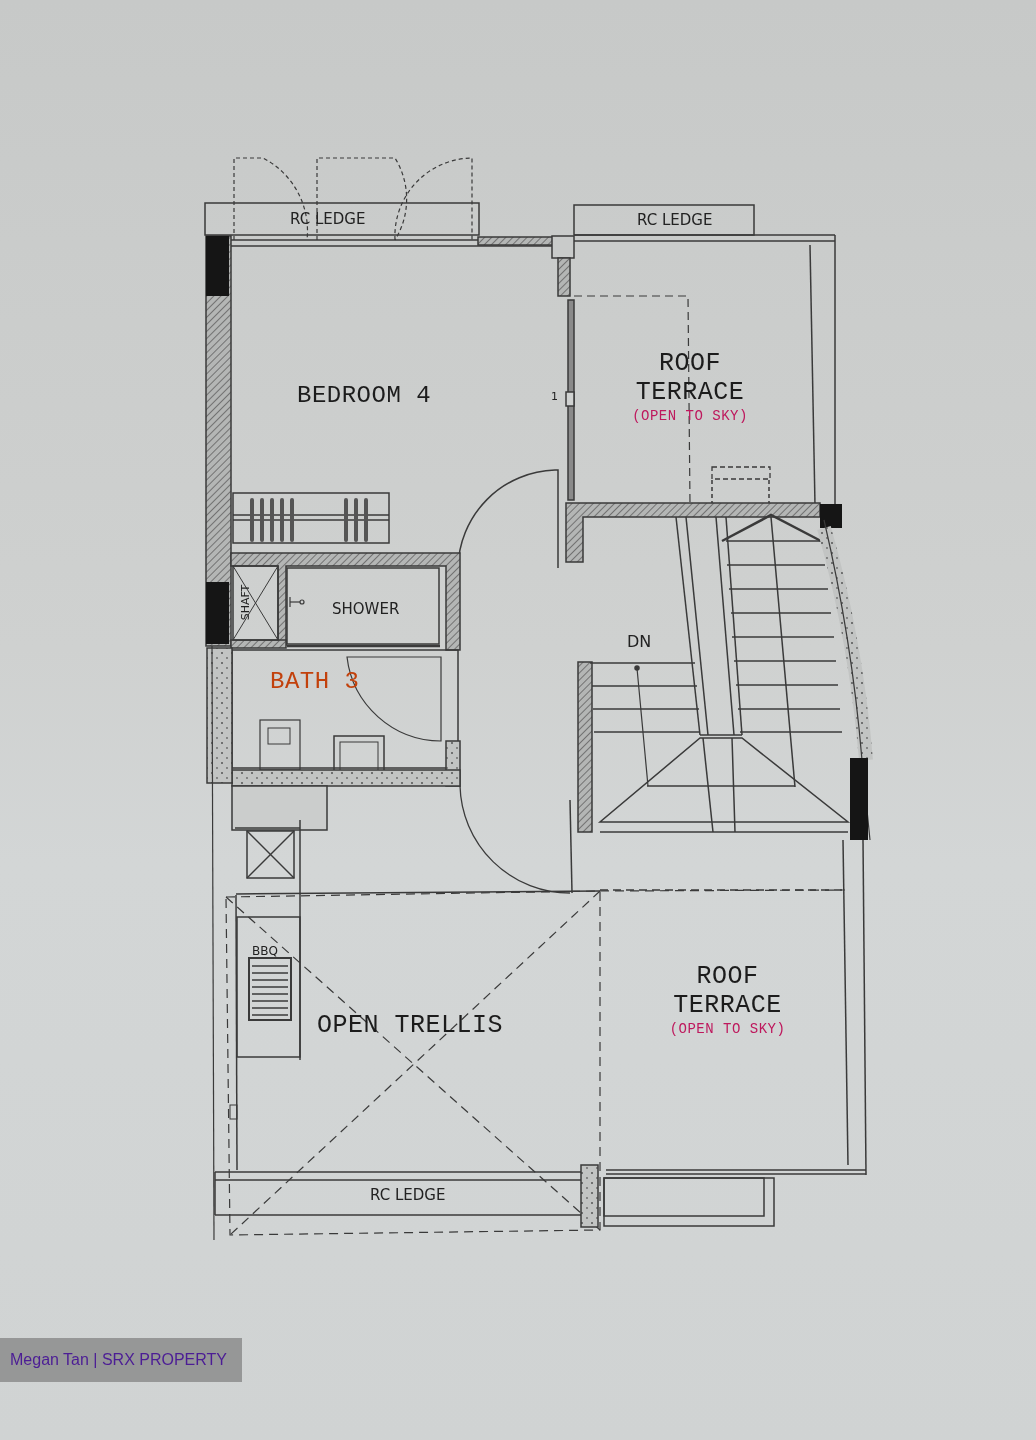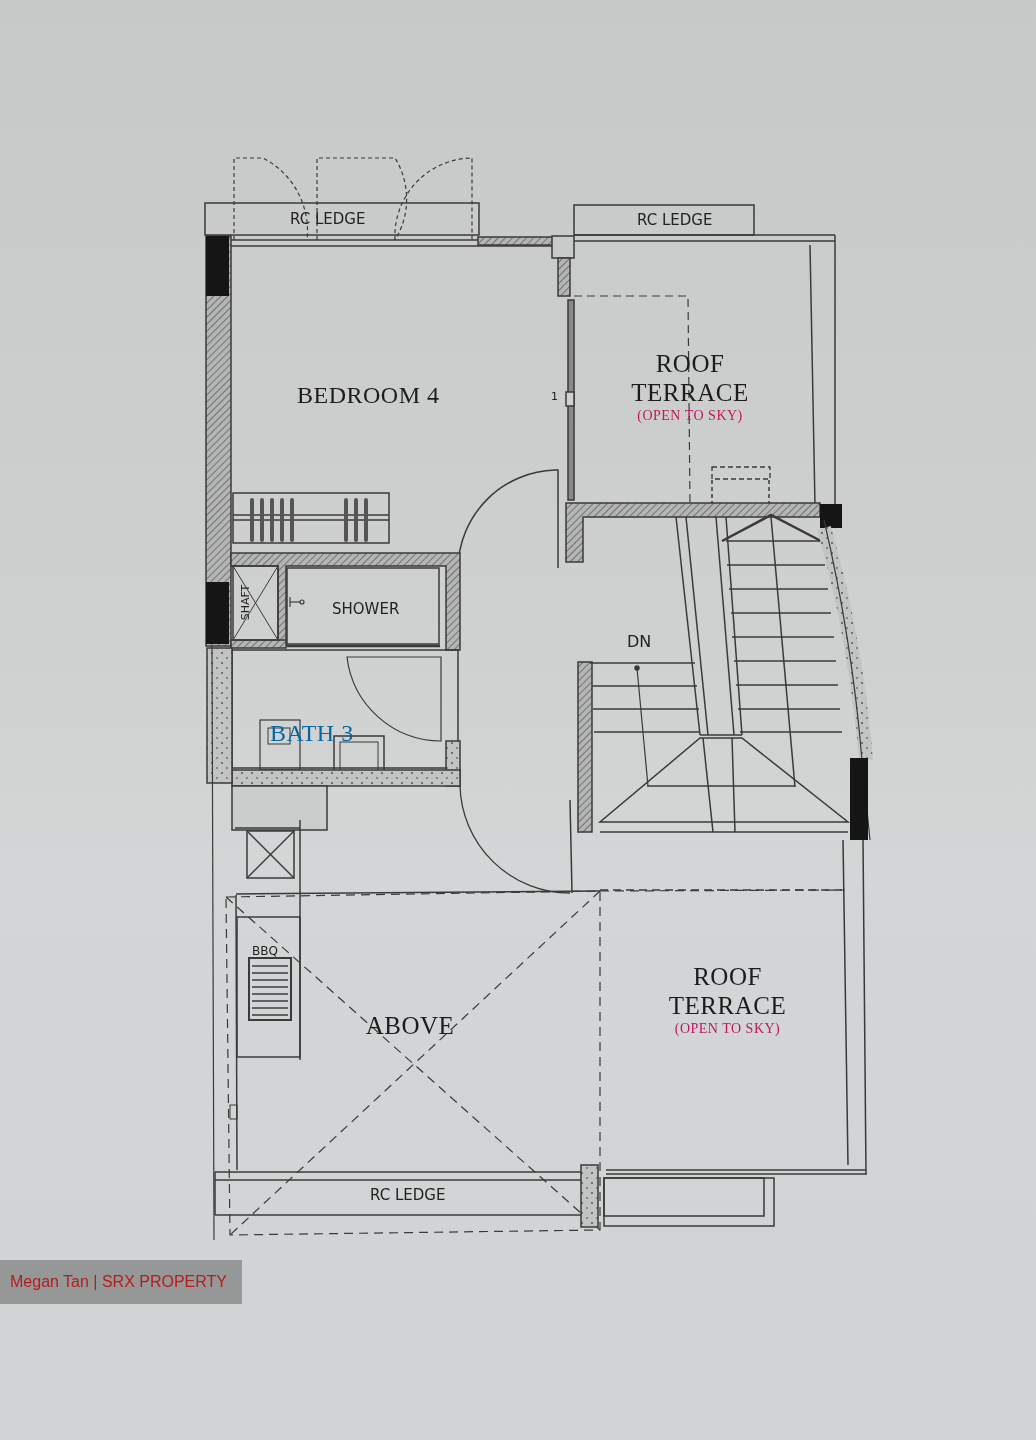--- a/index.html
+++ b/index.html
@@ -4,30 +4,30 @@
 <style>
   html, body { margin: 0; padding: 0; }
   body {
     width: 1036px; height: 1440px; position: relative; overflow: hidden;
     background: linear-gradient(180deg, #c7c9c8 0%, #cfd1d0 45%, #d3d6d6 60%, #d0d3d3 100%);
     font-family: "DejaVu Sans", sans-serif;
   }
   #plan { position: absolute; left: 0; top: 0; width: 1036px; height: 1440px; }
   .room-label {
     position: absolute; color: #1c1c1c; text-align: center; letter-spacing: 0.5px;
-    font-family: Liberation Serif, serif; line-height: 1.15; white-space: nowrap;
+    font-family: Liberation Mono, monospace; line-height: 1.15; white-space: nowrap;
   }
   .sub-label { color: #be185d; font-size: 14px; letter-spacing: 0.5px; }
   .small-label {
     position: absolute; color: #222; font-size: 13px; font-family: "DejaVu Sans", sans-serif;
     white-space: nowrap;
   }
   .watermark {
-    position: absolute; left: 0; top: 1260px; width: 242px; height: 44px;
-    background: rgba(140,140,140,0.85); color: #b91c1c;
+    position: absolute; left: 0; top: 1338px; width: 242px; height: 44px;
+    background: rgba(140,140,140,0.85); color: #4c1d95;
     font-family: "Liberation Sans", sans-serif; font-size: 16px;
     display: flex; align-items: center; padding-left: 10px; box-sizing: border-box;
   }
 </style>
 </head>
 <body>
 
 <svg id="plan" viewBox="0 0 1036 1440" xmlns="http://www.w3.org/2000/svg">
   <defs>
     <pattern id="hatch" width="5" height="5" patternUnits="userSpaceOnUse" patternTransform="rotate(45)">
@@ -225,28 +225,28 @@
 <div class="small-label" style="left:551px;top:390px;font-size:11px;">1</div>
 
 <div class="room-label" style="left:620px;top:350px;width:140px;">
   <div style="font-size:25px;">ROOF</div>
   <div style="font-size:25px;">TERRACE</div>
   <div class="sub-label">(OPEN TO SKY)</div>
 </div>
 
 <div class="small-label" style="left:228px;top:596px;font-size:11px;transform:rotate(-90deg);">SHAFT</div>
 <div class="small-label" style="left:332px;top:600px;font-size:15px;">SHOWER</div>
-<div class="room-label" style="left:270px;top:720px;font-size:24px;color:#0369a1;">BATH 3</div>
+<div class="room-label" style="left:270px;top:668px;font-size:24px;color:#c2410c;">BATH 3</div>
 
 <div class="small-label" style="left:627px;top:632px;font-size:16px;">DN</div>
 
 <div class="small-label" style="left:252px;top:935px;font-size:12px;margin-top:9px;">BBQ</div>
 
 <div class="room-label" style="left:300px;top:1012px;width:220px;">
-  <div style="font-size:25px;">ABOVE</div>
+  <div style="font-size:25px;">OPEN TRELLIS</div>
 </div>
 
 <div class="room-label" style="left:655px;top:963px;width:145px;">
   <div style="font-size:25px;">ROOF</div>
   <div style="font-size:25px;">TERRACE</div>
   <div class="sub-label">(OPEN TO SKY)</div>
 </div>
 
 <div class="small-label" style="left:370px;top:1186px;font-size:15px;">RC LEDGE</div>
 

